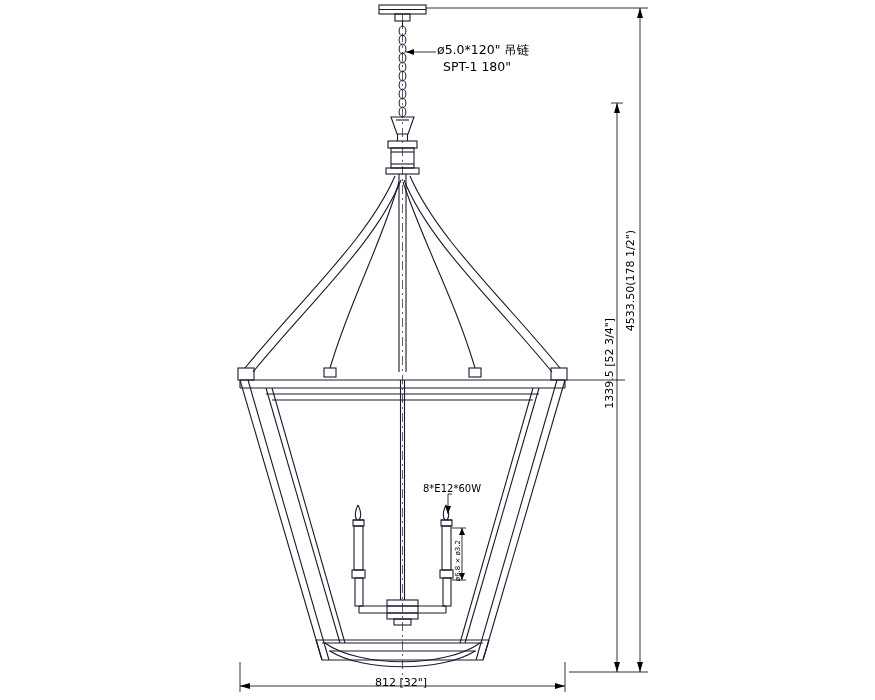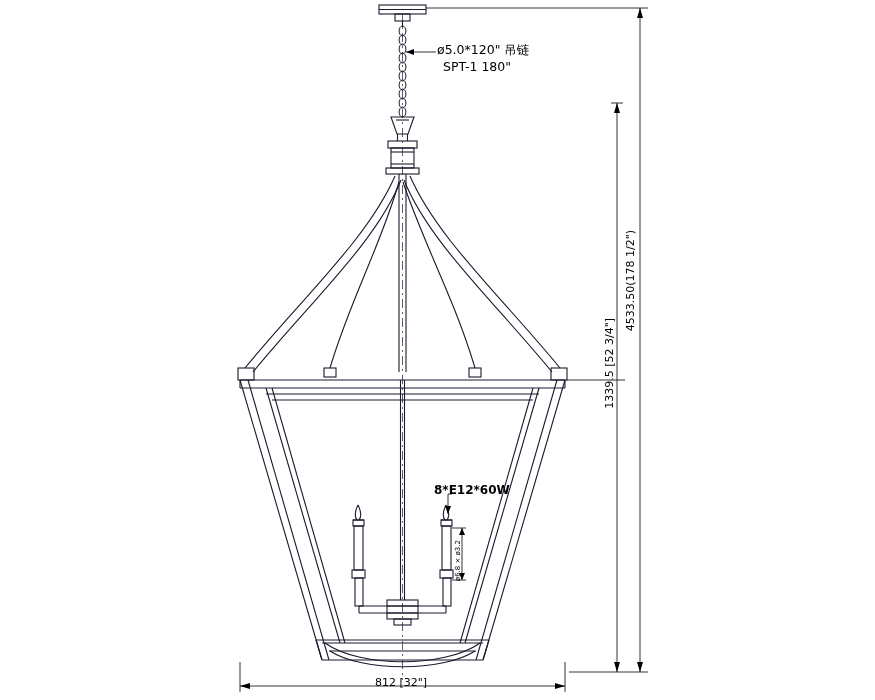--- a/index.html
+++ b/index.html
@@ -45,24 +45,23 @@
     transform: rotate(-90deg) translate(-100%, 0);
   }
   .lbl-body {
     left: 604px;
     top: 318px;
     font-size: 11px;
     transform-origin: left top;
     transform: rotate(-90deg) translate(-100%, 0);
   }
   .lbl-bulb {
-    left: 434px;
+    left: 423px;
     top: 484px;
-    font-size: 12px;
-    font-weight: bold;
+    font-size: 10px;
   }
   .lbl-socket {
     left: 455px;
     top: 540px;
     font-size: 7px;
     transform-origin: left top;
     transform: rotate(-90deg) translate(-100%, 0);
   }
   .lbl-width {
     left: 375px;

